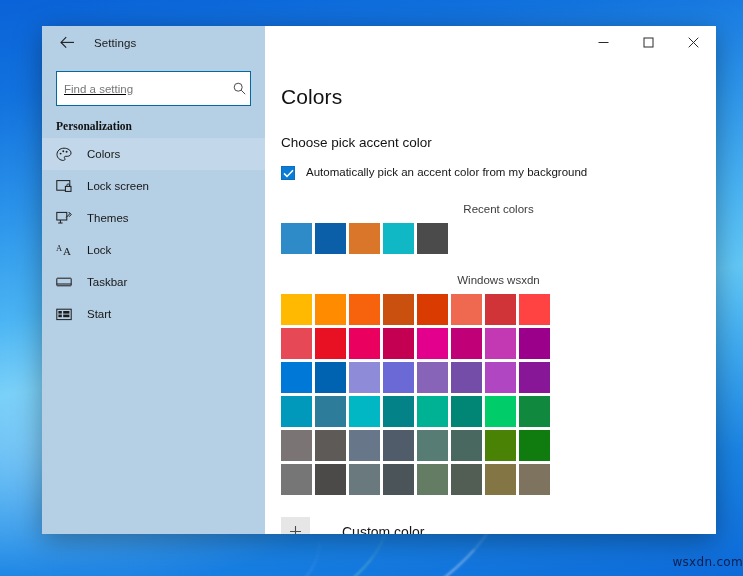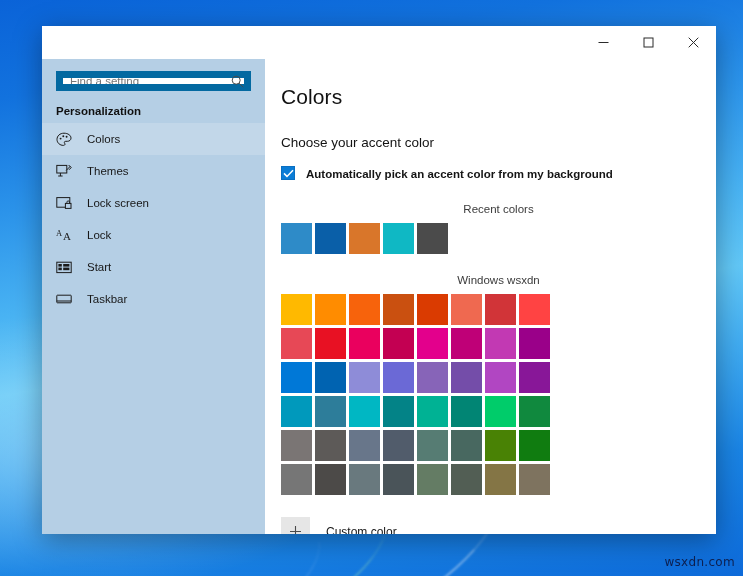--- a/index.html
+++ b/index.html
@@ -152,23 +152,23 @@
     font-size: 11.5px;
     color: #171717;
     margin-left: 9px;
     white-space: nowrap;
   }
 
   .home-row { height: 34px; margin-bottom: 6px; }
 
   .search-wrap {
     margin: 2px 14px 0 14px;
-    height: 20px;
+    height: 35px;
     background: #ffffff;
-    border: 7px solid #0369a1;
+    border: 1px solid #0369a1;
     display: flex;
     align-items: center;
     box-sizing: border-box;
     cursor: text;
     text-decoration: underline;
   }
   .search-input {
     flex: 1;
     border: none;
     outline: none;
@@ -185,20 +185,21 @@
     display: flex; align-items: center; justify-content: center;
     color: #4a4a4a;
     cursor: pointer;
   }
 
   .section-title {
     font-size: 11.5px;
     font-weight: bold;
     color: #111111;
     padding: 14px 0 6px 14px;
+    font-family: Liberation Serif, serif;
   }
 
   .nav-row.selected::before {
     content: "";
     position: absolute;
     left: -6px;
     top: 4px;
     width: 3px;
     height: 24px;
     background: #0a71c8;
@@ -221,25 +222,24 @@
     margin: 0 0 26px 0;
     letter-spacing: .1px;
   }
   .subhead {
     font-size: 13.5px;
     color: #131313;
     margin-bottom: 16px;
   }
   .checkbox-row {
     display: flex;
-    align-items: flex-end;
+    align-items: flex-start;
     margin-bottom: 23px;
     cursor: pointer;
     width: fit-content;
-    font-weight: bold;
   }
   .checkbox {
     width: 14px; height: 14px;
     border: 1px solid #0a6fc2;
     background: #0a7cd6;
     display: flex; align-items: center; justify-content: center;
     box-sizing: border-box;
   }
   .checkbox svg { display:block; }
   .checkbox-label {
@@ -278,47 +278,58 @@
   }
   .plus-box {
     width: 29px; height: 29px;
     background: #e6e6e6;
     display: flex; align-items: center; justify-content: center;
     color: #444;
     font-size: 17px;
     line-height: 1;
   }
   .custom-label {
-    font-size: 12px;
+    font-size: 14px;
     color: #151515;
-    margin-left: 16px;
+    margin-left: 32px;
   }
 
   .watermark {
     position: absolute;
-    right: 8px;
+    right: 0;
     bottom: 7px;
     font-size: 12px;
     color: #0d1f4f;
     letter-spacing: .3px;
     font-family: "DejaVu Sans", sans-serif;
   }
 </style>
 </head>
 <body>
 
 <div id="desktop">
   <div class="glow"></div>
   <div class="streak streak-a"></div>
   <div class="streak streak-b"></div>
   <div class="streak streak-c"></div>
 
   <div id="settings-window">
 
     <div class="titlebar">
+      <div class="titlebar-left">
+        <div class="back-btn">
+          <span>
+            <svg width="15" height="13" viewBox="0 0 15 13">
+              <path d="M6.2 1.2 L1 6.4 L6.2 11.6" fill="none" stroke="#1d1d1d" stroke-width="1.1"></path>
+              <path d="M1.3 6.4 L14 6.4" fill="none" stroke="#1d1d1d" stroke-width="1.1"></path>
+            </svg>
+          </span>
+        </div>
+        <div class="title-text">Settings</div>
+      </div>
       <div class="titlebar-right">
         <div class="win-btn">
           <span>
             <svg width="11" height="11" viewBox="0 0 11 11">
                 <path d="M0.5 5.5 H10.5" stroke="#2b2b2b" stroke-width="1"></path>
               </svg>
           </span>
         </div>
         <div class="win-btn">
           <span>
@@ -363,79 +374,79 @@
               <circle cx="7.3" cy="4.2" r="0.95" fill="#1b1b1b"></circle>
               <circle cx="10.6" cy="4.8" r="0.95" fill="#1b1b1b"></circle>
             </svg>
           </span>
           <span class="nav-label">Colors</span>
         </div>
 
         <div class="nav-row">
           <span class="nav-icon">
             <svg width="16" height="14" viewBox="0 0 16 14">
+              <rect x="0.8" y="1.6" width="13" height="9.6" fill="none" stroke="#1b1b1b" stroke-width="1"></rect>
+              <rect x="9.4" y="7.4" width="5.6" height="5" fill="#b5cfe5" stroke="#1b1b1b" stroke-width="1"></rect>
+              <path d="M10.9 7.4 V6.2 A1.3 1.3 0 0 1 13.5 6.2 V7.4" fill="none" stroke="#1b1b1b" stroke-width="0.9"></path>
+            </svg>
+          </span>
+          <span class="nav-label">Lock screen</span>
+        </div>
+
+        <div class="nav-row">
+          <span class="nav-icon">
+            <svg width="16" height="14" viewBox="0 0 16 14">
               <rect x="0.8" y="1.4" width="10" height="7.6" fill="none" stroke="#1b1b1b" stroke-width="1"></rect>
               <path d="M4.4 9 L4.4 12 M2.2 12 L6.6 12" stroke="#1b1b1b" stroke-width="1"></path>
               <path d="M10.2 6.4 L14.4 2.2 M12.6 1 L15.2 3.6 L13 5.8" fill="none" stroke="#1b1b1b" stroke-width="1"></path>
             </svg>
           </span>
           <span class="nav-label">Themes</span>
-        </div>
-
-        <div class="nav-row">
-          <span class="nav-icon">
-            <svg width="16" height="14" viewBox="0 0 16 14">
-              <rect x="0.8" y="1.6" width="13" height="9.6" fill="none" stroke="#1b1b1b" stroke-width="1"></rect>
-              <rect x="9.4" y="7.4" width="5.6" height="5" fill="#b5cfe5" stroke="#1b1b1b" stroke-width="1"></rect>
-              <path d="M10.9 7.4 V6.2 A1.3 1.3 0 0 1 13.5 6.2 V7.4" fill="none" stroke="#1b1b1b" stroke-width="0.9"></path>
-            </svg>
-          </span>
-          <span class="nav-label">Lock screen</span>
         </div>
 
         <div class="nav-row">
           <span class="nav-icon">
             <svg width="17" height="14" viewBox="0 0 17 14">
               <text x="0" y="8" font-family="Liberation Serif, serif" font-size="8.5" fill="#1b1b1b">A</text>
               <text x="7" y="12" font-family="Liberation Serif, serif" font-size="11" fill="#1b1b1b">A</text>
             </svg>
           </span>
           <span class="nav-label">Lock</span>
+        </div>
+
+        <div class="nav-row">
+          <span class="nav-icon">
+            <svg width="16" height="12" viewBox="0 0 16 12">
+              <rect x="0.8" y="2.2" width="14.4" height="7.6" rx="0.6" fill="none" stroke="#1b1b1b" stroke-width="1"></rect>
+              <path d="M0.8 8 H15.2" stroke="#1b1b1b" stroke-width="1"></path>
+            </svg>
+          </span>
+          <span class="nav-label">Taskbar</span>
         </div>
 
         <div class="nav-row">
           <span class="nav-icon">
             <svg width="16" height="13" viewBox="0 0 16 13">
               <rect x="0.8" y="1.2" width="14.4" height="10.4" fill="none" stroke="#1b1b1b" stroke-width="1"></rect>
               <rect x="2.4" y="3" width="3.4" height="2.6" fill="#1b1b1b"></rect>
               <rect x="2.4" y="6.6" width="3.4" height="2.6" fill="#1b1b1b"></rect>
               <rect x="7.2" y="3" width="6.2" height="2.6" fill="#1b1b1b"></rect>
               <rect x="7.2" y="6.6" width="6.2" height="2.6" fill="#1b1b1b"></rect>
             </svg>
           </span>
           <span class="nav-label">Start</span>
         </div>
 
-        <div class="nav-row">
-          <span class="nav-icon">
-            <svg width="16" height="12" viewBox="0 0 16 12">
-              <rect x="0.8" y="2.2" width="14.4" height="7.6" rx="0.6" fill="none" stroke="#1b1b1b" stroke-width="1"></rect>
-              <path d="M0.8 8 H15.2" stroke="#1b1b1b" stroke-width="1"></path>
-            </svg>
-          </span>
-          <span class="nav-label">Taskbar</span>
-        </div>
-
       </div>
 
       <div class="content">
 
         <h1 class="page-title">Colors</h1>
 
-        <div class="subhead">Choose your accent color</div>
+        <div class="subhead">Choose pick accent color</div>
 
         <div class="checkbox-row">
           <span class="checkbox" style="background: rgb(10, 124, 214);">
             <span>
               <svg width="11" height="9" viewBox="0 0 11 9">
                 <path d="M1 4.4 L4 7.4 L10 1.2" fill="none" stroke="#ffffff" stroke-width="1.5"></path>
               </svg>
             </span>
           </span>
           <span class="checkbox-label">Automatically pick an accent color from my background</span>

